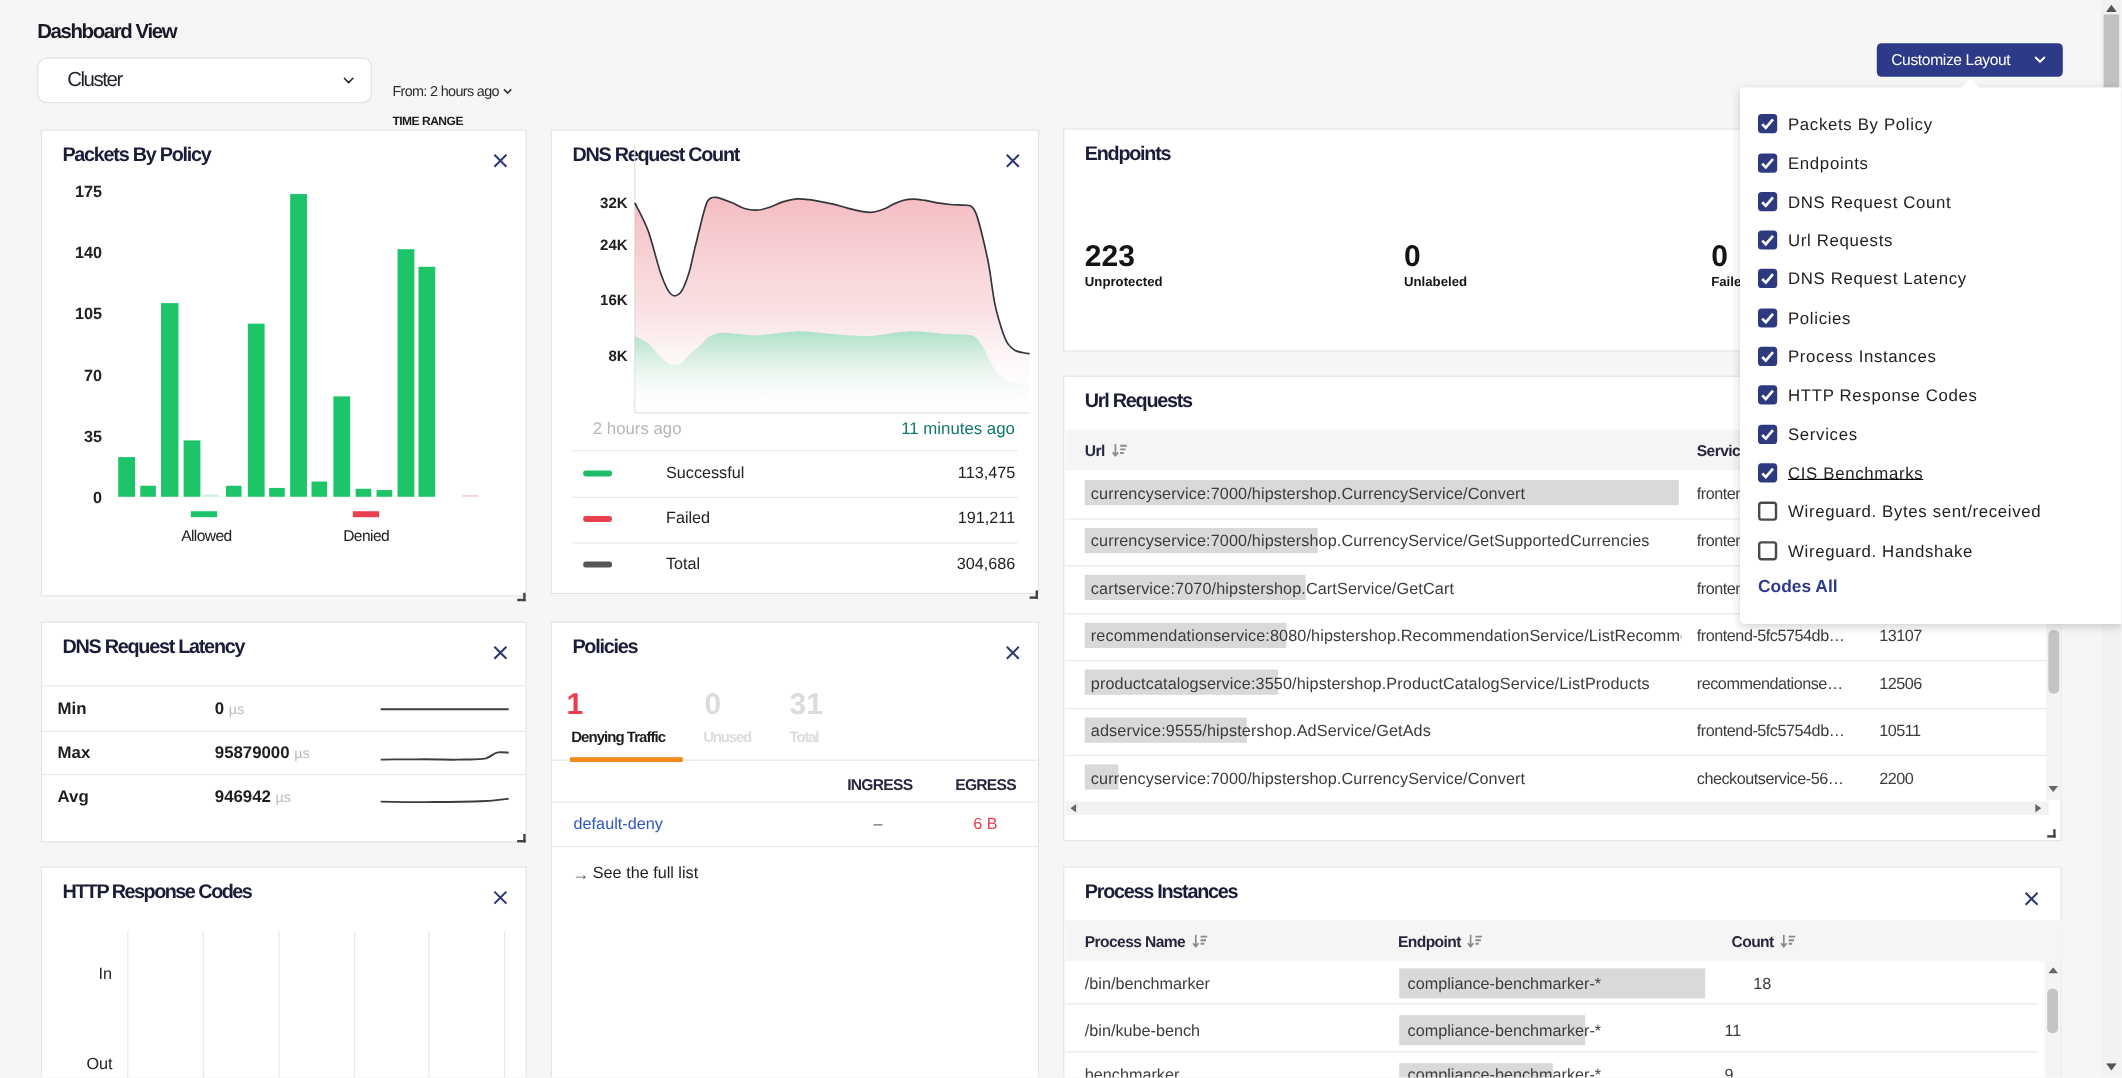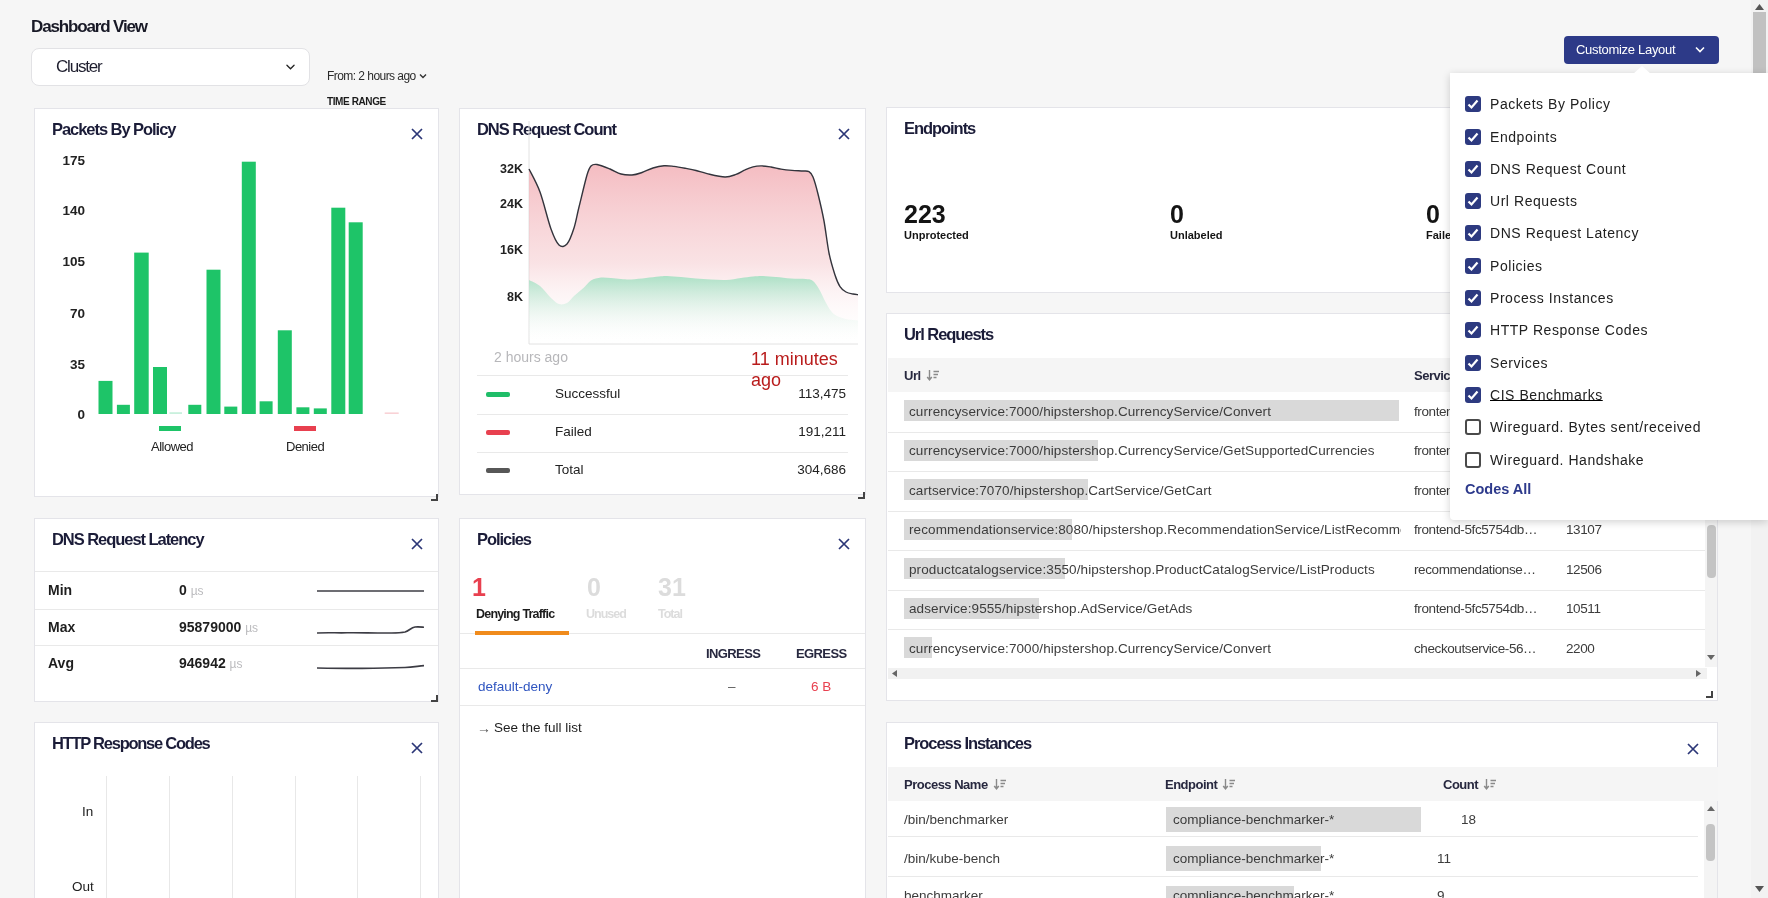--- a/index.html
+++ b/index.html
@@ -118,21 +118,21 @@
       <text x="63" y="145">16K</text>
       <text x="63" y="192">8K</text>
     </g>
 
     <path id="lp" d="M69 60 C70.8 63.8,76.3 73.0,80 83 C83.7 93.0,87.8 111.2,91 120 C94.2 128.8,96.3 133.5,99 136 C101.7 138.5,104.5 137.8,107 135 C109.5 132.2,112.0 125.2,114 119 C116.0 112.8,116.8 106.8,119 98 C121.2 89.2,125.0 72.8,127 66 C129.0 59.2,129.3 58.8,131 57 C132.7 55.2,133.8 55.0,137 55.5 C140.2 56.0,146.0 58.4,150 60 C154.0 61.6,157.3 64.0,161 65 C164.7 66.0,168.5 66.2,172 66 C175.5 65.8,178.5 64.7,182 63.5 C185.5 62.3,189.3 60.1,193 59 C196.7 57.9,200.5 57.1,204 56.8 C207.5 56.5,210.3 57.0,214 57.4 C217.7 57.8,222.3 58.7,226 59.4 C229.7 60.1,232.5 60.6,236 61.5 C239.5 62.4,242.2 63.5,247 64.6 C251.8 65.7,260.2 67.9,265 68 C269.8 68.1,272.7 66.6,276 65.4 C279.3 64.2,282.2 62.1,285 60.9 C287.8 59.6,290.3 58.6,293 57.9 C295.7 57.2,298.0 56.9,301 56.9 C304.0 56.9,307.7 57.5,311 58 C314.3 58.5,317.5 59.5,321 60.1 C324.5 60.7,328.3 61.1,332 61.4 C335.7 61.7,340.2 61.8,343 62 C345.8 62.2,347.3 61.7,349 62.7 C350.7 63.7,351.5 64.3,353 68 C354.5 71.7,356.2 77.7,358 85 C359.8 92.3,362.2 102.2,364 112 C365.8 121.8,367.2 135.0,369 144 C370.8 153.0,373.2 160.4,375 166 C376.8 171.6,378.2 174.8,380 177.6 C381.8 180.4,383.8 181.8,386 183 C388.2 184.2,391.0 184.6,393 185 C395.0 185.4,397.2 185.6,398 185.7 L398 235 L69 235 Z" fill="url(#pink)" stroke="none"></path>
     <path d="M69 60 C70.8 63.8,76.3 73.0,80 83 C83.7 93.0,87.8 111.2,91 120 C94.2 128.8,96.3 133.5,99 136 C101.7 138.5,104.5 137.8,107 135 C109.5 132.2,112.0 125.2,114 119 C116.0 112.8,116.8 106.8,119 98 C121.2 89.2,125.0 72.8,127 66 C129.0 59.2,129.3 58.8,131 57 C132.7 55.2,133.8 55.0,137 55.5 C140.2 56.0,146.0 58.4,150 60 C154.0 61.6,157.3 64.0,161 65 C164.7 66.0,168.5 66.2,172 66 C175.5 65.8,178.5 64.7,182 63.5 C185.5 62.3,189.3 60.1,193 59 C196.7 57.9,200.5 57.1,204 56.8 C207.5 56.5,210.3 57.0,214 57.4 C217.7 57.8,222.3 58.7,226 59.4 C229.7 60.1,232.5 60.6,236 61.5 C239.5 62.4,242.2 63.5,247 64.6 C251.8 65.7,260.2 67.9,265 68 C269.8 68.1,272.7 66.6,276 65.4 C279.3 64.2,282.2 62.1,285 60.9 C287.8 59.6,290.3 58.6,293 57.9 C295.7 57.2,298.0 56.9,301 56.9 C304.0 56.9,307.7 57.5,311 58 C314.3 58.5,317.5 59.5,321 60.1 C324.5 60.7,328.3 61.1,332 61.4 C335.7 61.7,340.2 61.8,343 62 C345.8 62.2,347.3 61.7,349 62.7 C350.7 63.7,351.5 64.3,353 68 C354.5 71.7,356.2 77.7,358 85 C359.8 92.3,362.2 102.2,364 112 C365.8 121.8,367.2 135.0,369 144 C370.8 153.0,373.2 160.4,375 166 C376.8 171.6,378.2 174.8,380 177.6 C381.8 180.4,383.8 181.8,386 183 C388.2 184.2,391.0 184.6,393 185 C395.0 185.4,397.2 185.6,398 185.7" fill="none" stroke="#33343c" stroke-width="1.4"></path>
 
     <path d="M69 171 C70.8 172.0,76.3 174.0,80 177 C83.7 180.0,87.8 186.0,91 189 C94.2 192.0,96.3 194.2,99 195 C101.7 195.8,104.5 195.3,107 194 C109.5 192.7,111.2 189.6,114 187 C116.8 184.4,121.2 181.1,124 178.5 C126.8 175.9,128.2 173.2,131 171.5 C133.8 169.8,137.7 168.9,141 168.5 C144.3 168.1,147.7 168.8,151 169 C154.3 169.2,157.7 169.8,161 170 C164.3 170.2,166.8 170.7,171 170.5 C175.2 170.3,181.3 169.5,186 169 C190.7 168.5,195.5 167.8,199 167.5 C202.5 167.2,203.3 166.9,207 167 C210.7 167.1,216.2 167.6,221 168 C225.8 168.4,231.0 169.1,236 169.5 C241.0 169.9,246.0 170.2,251 170.5 C256.0 170.8,261.0 171.2,266 171 C271.0 170.8,276.5 169.6,281 169 C285.5 168.4,289.3 167.8,293 167.5 C296.7 167.2,299.2 166.9,303 167 C306.8 167.1,311.3 167.6,316 168 C320.7 168.4,326.0 169.2,331 169.5 C336.0 169.8,342.3 169.6,346 170 C349.7 170.4,350.8 170.3,353 172 C355.2 173.7,357.0 176.7,359 180 C361.0 183.3,363.0 188.3,365 192 C367.0 195.7,369.0 199.5,371 202 C373.0 204.5,374.5 205.7,377 207 C379.5 208.3,383.3 209.3,386 210 C388.7 210.7,391.0 210.8,393 211 C395.0 211.2,397.2 211.4,398 211.5 L398 235 L69 235 Z" fill="url(#green)"></path>
   </svg>
   <div class="abs" style="left:34px;top:240px;font-size:14px;color:#b7b7ba;">2 hours ago</div>
-  <div class="abs" style="left:291px;top:240px;font-size:18px;color:#b91c1c;">11 minutes ago</div>
+  <div class="abs" style="left:291px;top:240px;font-size:14px;color:#0f766e;">11 minutes ago</div>
   <div class="sep" style="left:17px;top:266px;width:371px;"></div>
   <div class="abs" style="left:26px;top:283px;width:24px;height:5px;background:#1fbd68;border-radius:2px;"></div>
   <div class="abs" style="left:95px;top:277px;font-size:13.5px;color:#222;">Successful</div>
   <div class="abs" style="left:0;top:277px;width:386px;text-align:right;font-size:13.5px;color:#222;">113,475</div>
   <div class="sep" style="left:17px;top:304.5px;width:371px;"></div>
   <div class="abs" style="left:26px;top:321px;width:24px;height:5px;background:#e8404f;border-radius:2px;"></div>
   <div class="abs" style="left:95px;top:315px;font-size:13.5px;color:#222;">Failed</div>
   <div class="abs" style="left:0;top:315px;width:386px;text-align:right;font-size:13.5px;color:#222;">191,211</div>
   <div class="sep" style="left:17px;top:342.5px;width:371px;"></div>
   <div class="abs" style="left:26px;top:359px;width:24px;height:5px;background:#575757;border-radius:2px;"></div>

